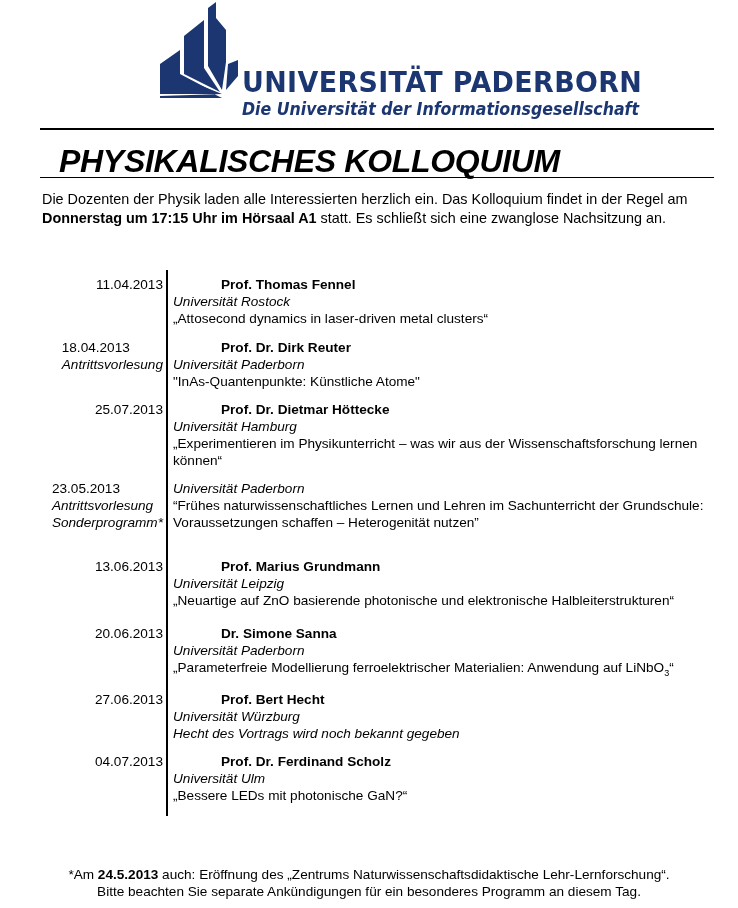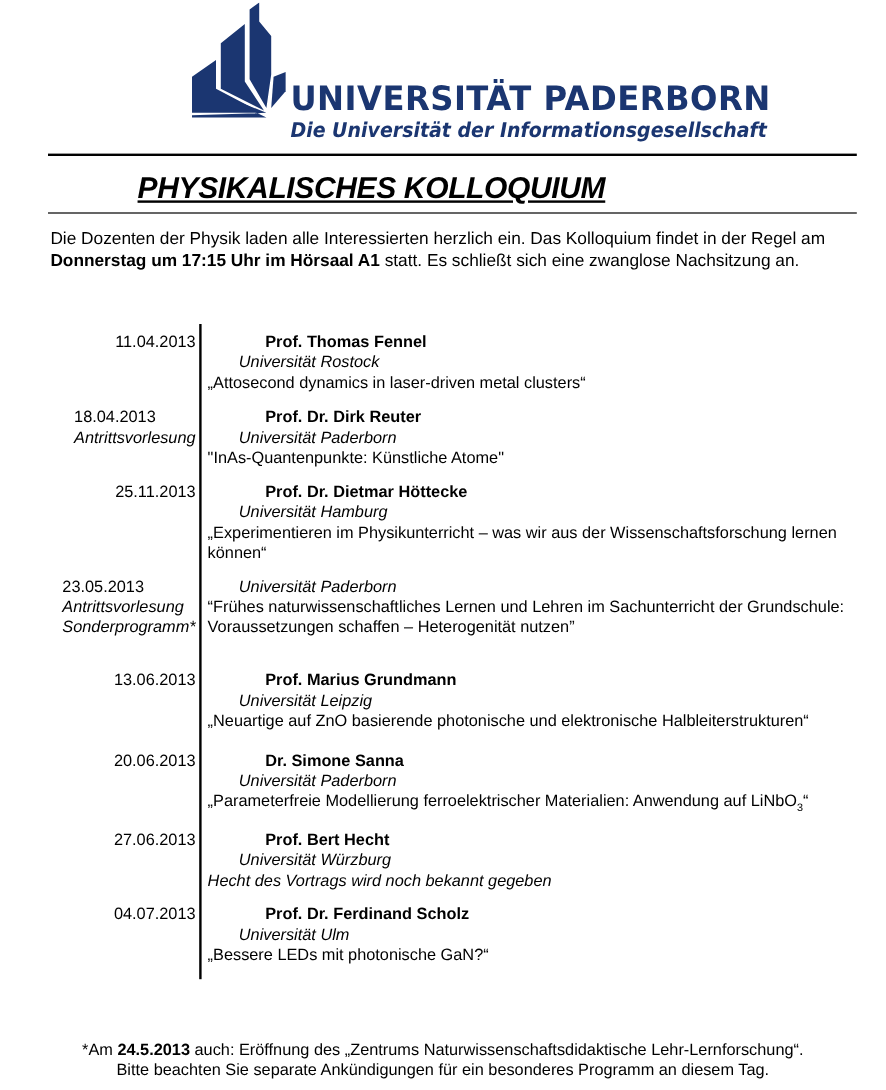--- a/index.html
+++ b/index.html
@@ -8,31 +8,31 @@
   .logo { position:absolute; left:158px; top:2px; width:460px; height:120px; }
   .logo svg { position:absolute; left:0; top:0; }
   .logo-title { position:absolute; left:84px; top:64px; font-family:"DejaVu Sans", sans-serif;
                 font-weight:bold; font-size:28px; color:#1b3671; letter-spacing:0.4px; white-space:nowrap;
                 transform:scaleX(0.96); transform-origin:left top; }
   .logo-sub { position:absolute; left:84px; top:97px; font-family:"DejaVu Sans", sans-serif;
               font-style:italic; font-weight:bold; font-size:17px; color:#1b3671; white-space:nowrap;
               transform:scaleX(0.93); transform-origin:left top; }
   .rule-top { position:absolute; left:40px; top:128px; width:674px; height:2px; background:#000; }
   .title { position:absolute; left:0; width:619px; top:143px; text-align:center;
-           font-weight:bold; font-style:italic; font-size:25px; letter-spacing:-0.3px;text-decoration:underline; }
+           font-weight:bold; font-style:italic; font-size:32px; letter-spacing:-0.3px; }
   .rule-mid { position:absolute; left:40px; top:177px; width:674px; height:1px; background:#000; }
   .intro { position:absolute; left:42px; top:190px; width:680px; font-size:14.4px; line-height:19px; }
   .intro b { font-weight:bold; }
   .vline { position:absolute; left:166px; top:270px; width:2px; height:546px; background:#000; }
   .event { position:absolute; left:0; width:738px; font-size:13.6px; line-height:17px; }
   .event .left { position:absolute; right:575px; white-space:nowrap; }
   .event .left .tag { font-weight:normal; font-style:italic; display:block; }
   .event .right { position:absolute; left:173px; width:560px; }
   .event .speaker { font-weight:bold; display:block;padding-left:48px; }
-  .event .uni { font-style:italic; display:block;margin-left:26px; }
+  .event .uni { font-style:italic; display:block; }
   .event .talk { display:block; }
   .event .talk.italic { font-style:italic; }
   .footnote { position:absolute; left:0; width:738px; top:866px; text-align:center;
               font-size:13.6px; line-height:17px; }
 </style>
 </head>
 <body>
 
 <div class="logo">
   <svg width="84" height="100" viewBox="0 0 84 100">
@@ -71,21 +71,21 @@
     <span class="tag">Antrittsvorlesung</span>
   </div>
   <div class="right">
     <span class="speaker">Prof. Dr. Dirk Reuter</span>
     <span class="uni">Universität Paderborn</span>
     <span class="talk">"InAs-Quantenpunkte: Künstliche Atome"</span>
   </div>
 </div>
 
 <div class="event" style="top:401px;">
-  <div class="left"><span>25.11.2013</span></div>
+  <div class="left"><span>25.07.2013</span></div>
   <div class="right" style="width:545px;">
     <span class="speaker">Prof. Dr. Dietmar Höttecke</span>
     <span class="uni">Universität Hamburg</span>
     <span class="talk">„Experimentieren im Physikunterricht – was wir aus der Wissenschaftsforschung lernen können“</span>
   </div>
 </div>
 
 <div class="event" style="top:480px;">
   <div class="left">
     <span>23.05.2013</span>

